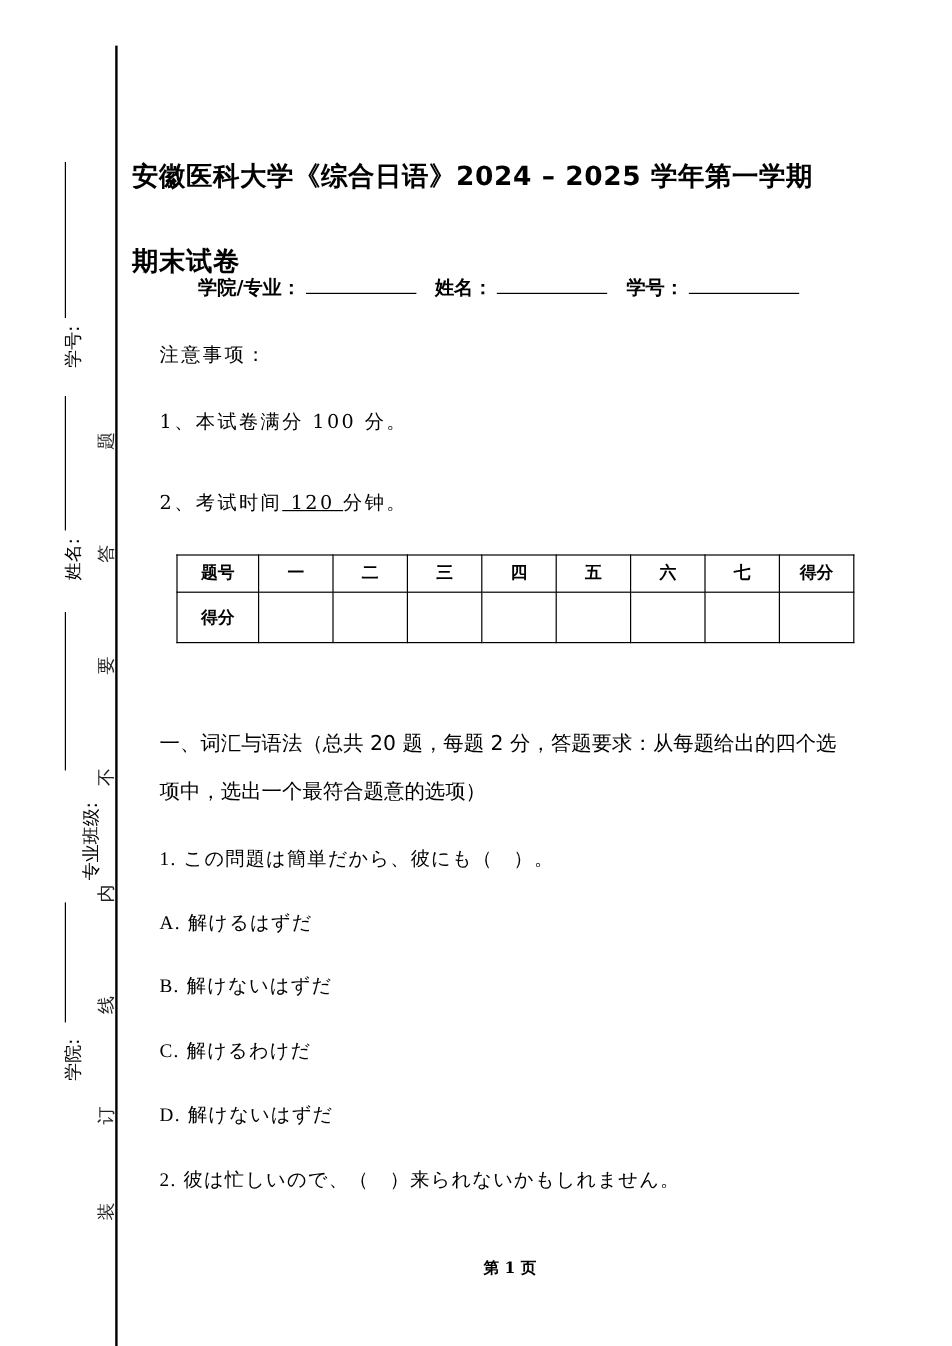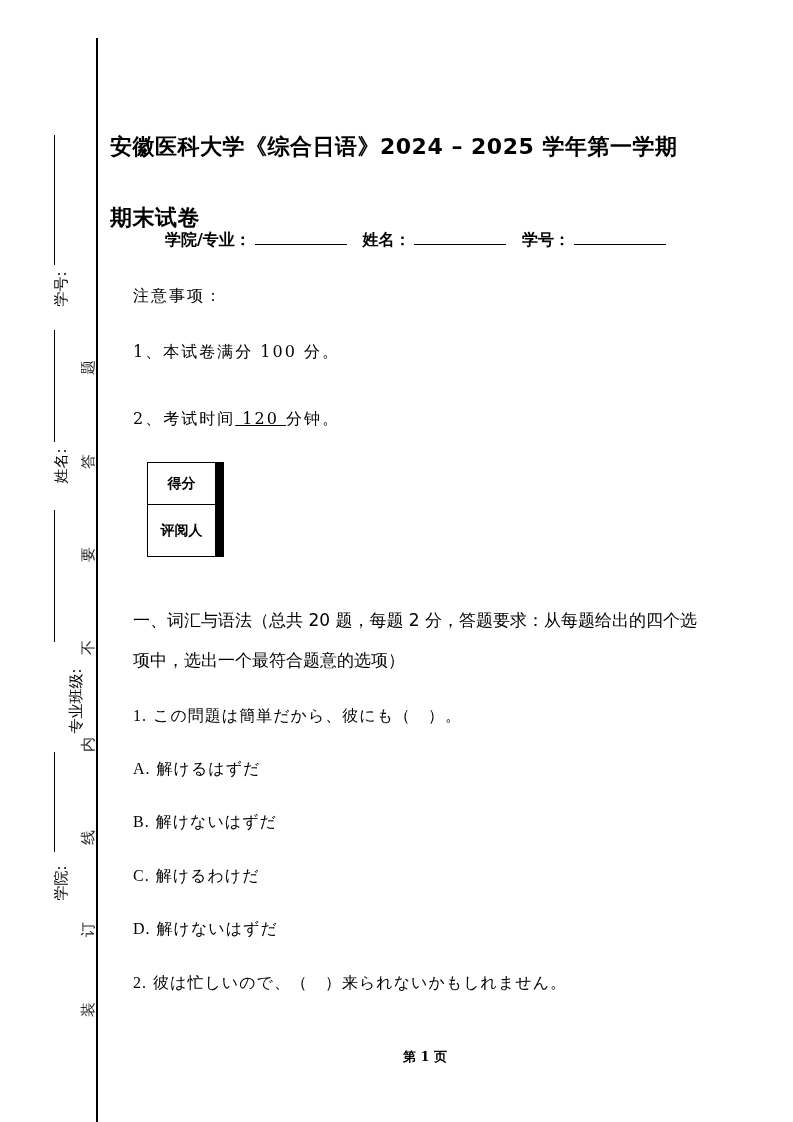--- a/index.html
+++ b/index.html
@@ -73,33 +73,33 @@
 </div>
 
 <div class="para serif" style="top:286px;">注意事项：</div>
 <div class="para serif" style="top:342px;">1、本试卷满分 100 分。</div>
 <div class="para serif" style="top:409px;">
   <span>2、考试时间</span><span class="u"> 120 </span><span>分钟。</span>
 </div>
 
 <table class="score sans">
   <tbody>
+      <tr class="r1">
+    <td class="c0">题号</td>
+    <td class="cn">一</td>
+    <td class="cn">二</td>
+    <td class="cn">三</td>
+    <td class="cn">四</td>
+    <td class="cn">五</td>
+    <td class="cn">六</td>
+    <td class="cn">七</td>
+    <td class="cn">得分</td>
+  </tr>
   <tr class="r2">
     <td class="c0">得分</td>
-    <td></td>
-    <td></td>
-    <td></td>
-    <td></td>
-    <td></td>
-    <td></td>
-    <td></td>
-    <td></td>
-  </tr>
-  <tr class="r3">
-    <td class="c0">评阅人</td>
     <td></td>
     <td></td>
     <td></td>
     <td></td>
     <td></td>
     <td></td>
     <td></td>
     <td></td>
   </tr>
 </tbody>

